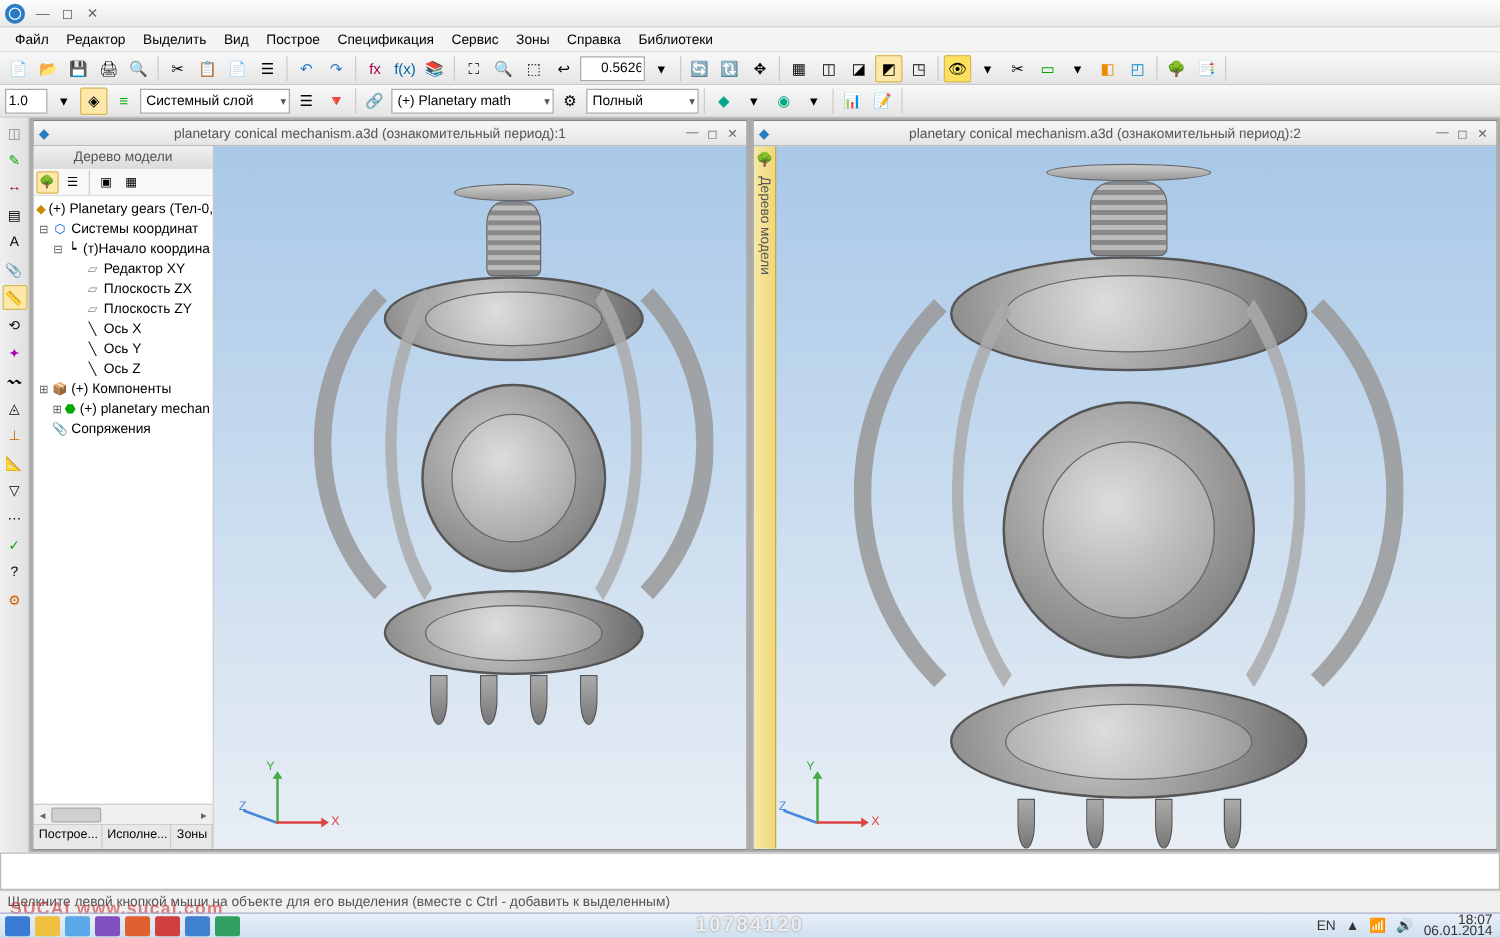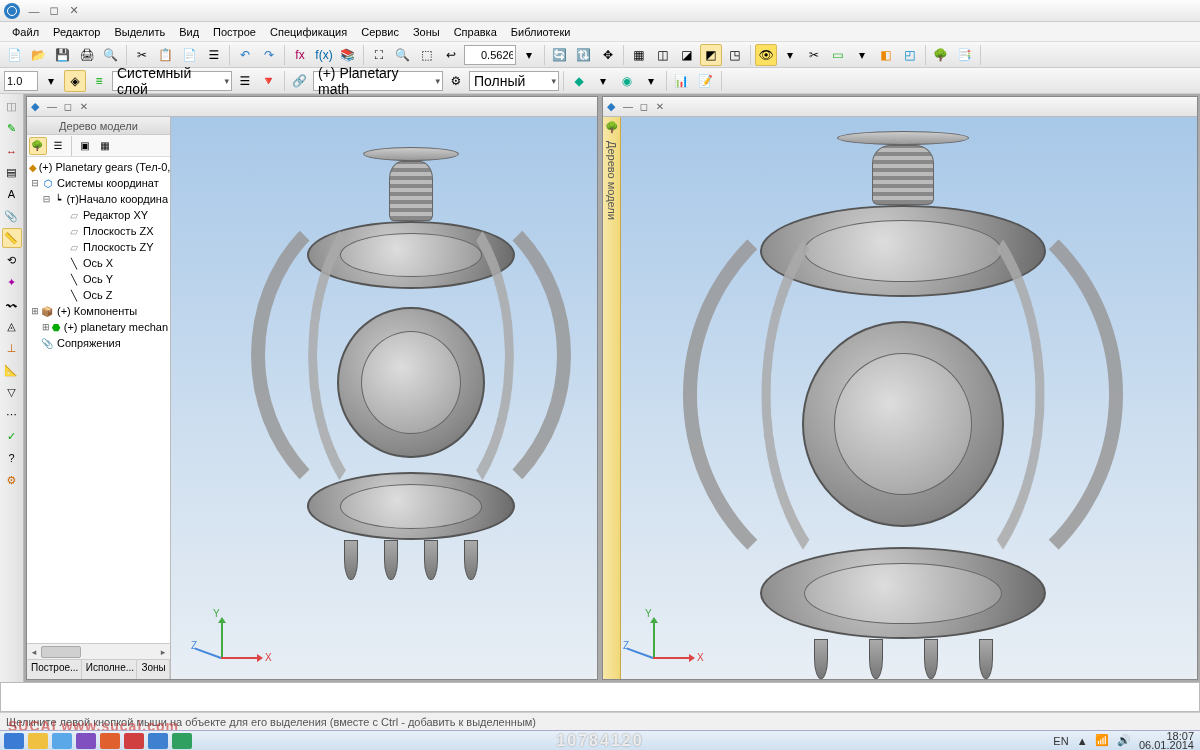--- a/index.html
+++ b/index.html
@@ -10,21 +10,21 @@
 .titlebar .title { flex: 1; text-align: center; color: #555; }
 .titlebar .win-btns { display: flex; gap: 4px; }
 .titlebar .win-btns span { width: 16px; height: 14px; display: flex; align-items: center; justify-content: center; color: #666; cursor: pointer; }
 .menubar { height: 20px; background: #f4f4f4; display: flex; align-items: center; padding: 0 6px; gap: 2px; border-bottom: 1px solid #ddd; }
 .menubar span { padding: 2px 6px; cursor: pointer; }
 .toolbar { height: 26px; background: linear-gradient(#f8f8f8,#e5e5e5); display: flex; align-items: center; padding: 0 4px; gap: 2px; border-bottom: 1px solid #ccc; }
 .tb-btn { width: 22px; height: 22px; display: flex; align-items: center; justify-content: center; border: 1px solid transparent; cursor: pointer; border-radius: 2px; font-size: 12px; }
 .tb-btn.active { background: #fce8a8; border-color: #d8b858; }
 .tb-sep { width: 1px; height: 20px; background: #ccc; margin: 0 2px; }
 .tb-input { height: 20px; border: 1px solid #aaa; background: #fff; padding: 0 2px; font-size: 11px; }
-.tb-select { height: 20px; border: 1px solid #aaa; background: #fff; padding: 0 14px 0 4px; font-size: 14px; display: flex; align-items: center; position: relative; cursor: pointer; }
+.tb-select { height: 20px; border: 1px solid #aaa; background: #fff; padding: 0 14px 0 4px; font-size: 11px; display: flex; align-items: center; position: relative; cursor: pointer; }
 .tb-select::after { content: "▾"; position: absolute; right: 2px; color: #555; font-size: 9px; }
 .workspace { position: absolute; top: 94px; left: 0; right: 0; bottom: 68px; background: #aaa; display: flex; }
 .left-toolbox { width: 24px; background: linear-gradient(90deg,#f0f0f0,#e0e0e0); border-right: 1px solid #bbb; display: flex; flex-direction: column; align-items: center; padding-top: 2px; gap: 2px; }
 .left-toolbox .tb-btn { width: 20px; height: 20px; font-size: 11px; }
 .doc-window { background: #fff; border: 1px solid #888; margin: 2px; display: flex; flex-direction: column; position: relative; }
 .doc-window.left { width: 572px; }
 .doc-window.right { flex: 1; }
 .doc-titlebar { height: 20px; background: linear-gradient(#f8f8f8,#e4e4e4); display: flex; align-items: center; border-bottom: 1px solid #bbb; padding: 0 4px; }
 .doc-titlebar .doc-title { flex: 1; text-align: center; color: #555; }
 .doc-titlebar .doc-btns { display: flex; gap: 2px; }
@@ -198,20 +198,21 @@
     <div class="tb-btn">▽</div>
     <div class="tb-btn">⋯</div>
     <div class="tb-btn" style="color:#0a0">✓</div>
     <div class="tb-btn">?</div>
     <div class="tb-btn" style="color:#c60">⚙</div>
   </div>
 
   <div class="doc-window left">
     <div class="doc-titlebar">
       <span style="width:14px;color:#2a7bc4">◆</span>
+      <div class="doc-title">planetary conical mechanism.a3d (ознакомительный период):1</div>
       <div class="doc-btns">
         <span>—</span>
         <span>◻</span>
         <span>✕</span>
       </div>
     </div>
     <div class="doc-body">
 
       <div class="tree-panel">
         <div class="tree-header">Дерево модели</div>
@@ -322,20 +323,21 @@
           <span class="axis-label ly">Y</span>
           <span class="axis-label lz">Z</span>
         </div>
       </div>
     </div>
   </div>
 
   <div class="doc-window right">
     <div class="doc-titlebar">
       <span style="width:14px;color:#2a7bc4">◆</span>
+      <div class="doc-title">planetary conical mechanism.a3d (ознакомительный период):2</div>
       <div class="doc-btns">
         <span>—</span>
         <span>◻</span>
         <span>✕</span>
       </div>
     </div>
     <div class="doc-body">
       <div class="viewport">
         <div class="vp-tree-strip">
           <span class="strip-icon">🌳</span>

